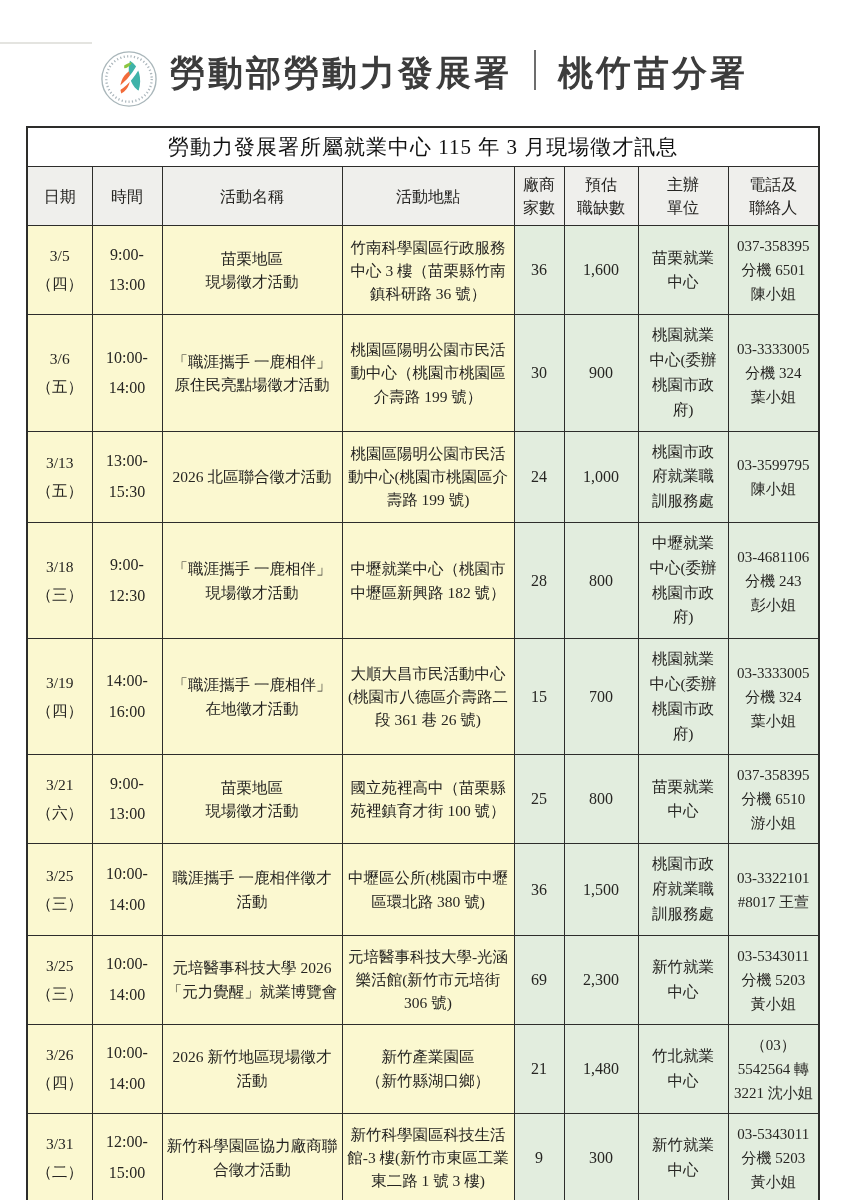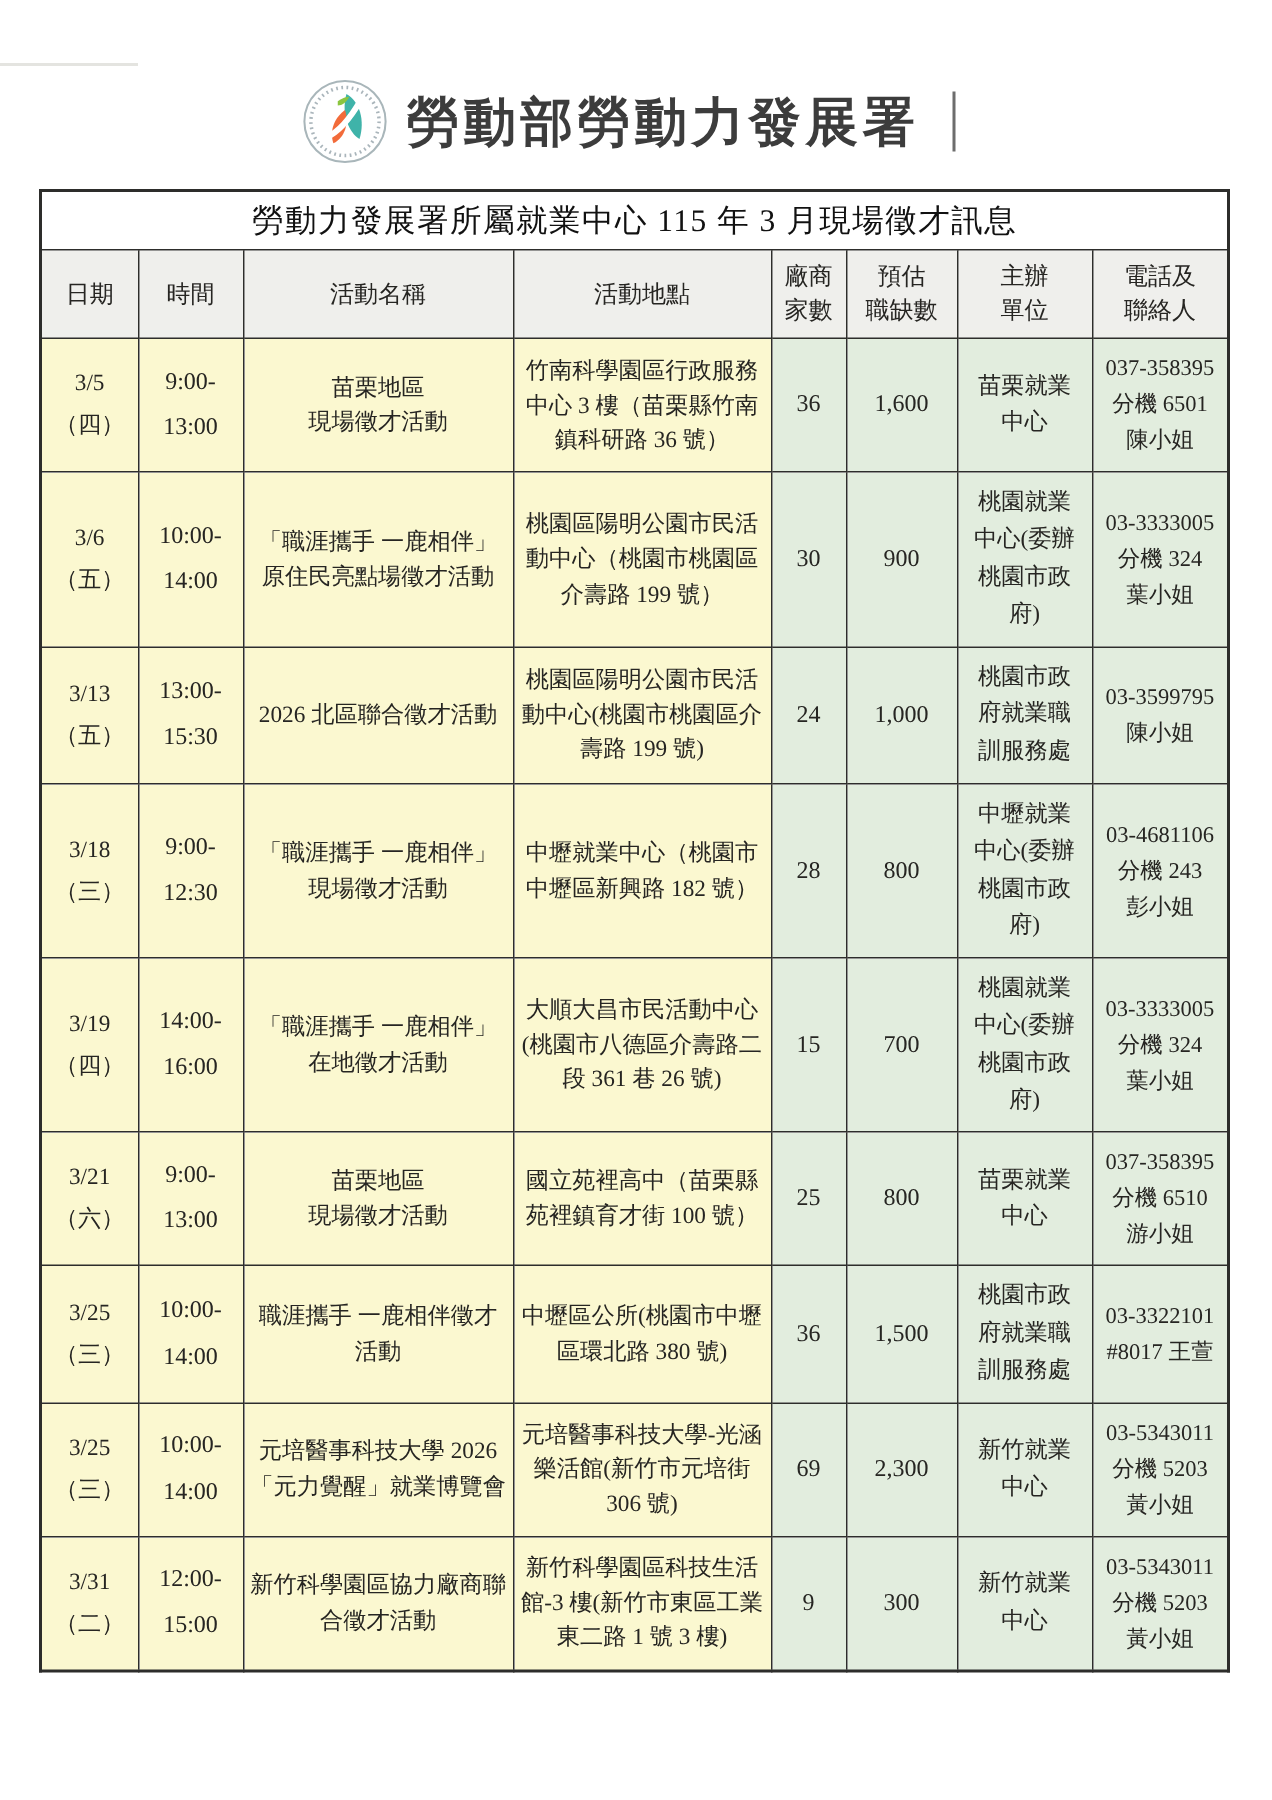--- a/index.html
+++ b/index.html
@@ -6,21 +6,21 @@
   html,body { margin:0; padding:0; }
   body {
     width:848px; height:1200px; background:#ffffff; position:relative;
     font-family:"Liberation Serif","DejaVu Serif",serif; color:#262522;
   }
   .scan-line { position:absolute; left:0; top:42px; width:92px; height:2px; background:#e4e4e0; }
 
   
   .page-header {
     margin-top:50px; height:62px;
-    display:flex; align-items:center; justify-content:center; gap:12px;
+    display:flex; align-items:flex-start; justify-content:center; gap:12px;
     font-family:"Liberation Sans","DejaVu Sans",sans-serif;
   }
   .brand-text { font-size:35px; font-weight:800; color:#3c3c3c; letter-spacing:3px; white-space:nowrap; }
   .brand-divider { width:2px; height:40px; background:#6d6d6d; margin:0 10px; }
   .logo { width:58px; height:58px; flex:0 0 auto; }
 
   
   .table-wrap { margin:14px 0 0 26px; }
   table.jobs {
     width:792px; border-collapse:collapse; table-layout:fixed;
@@ -50,20 +50,21 @@
   <svg class="logo" viewBox="0 0 60 60">
     <circle cx="30" cy="30" r="28" fill="#ffffff" stroke="#a9b6ba" stroke-width="1.4"></circle>
     <circle cx="30" cy="30" r="23.5" fill="none" stroke="#7d8d96" stroke-width="2.4" stroke-dasharray="1.2 2.4" opacity="0.65"></circle>
     <path d="M31 11 C40 16 44 29 40 42 C33 38 27 25 31 11 Z" fill="#3fb3a9"></path>
     <path d="M22 45 C19 36 23 27 30 22 C33 31 30 41 22 45 Z" fill="#f26b3a"></path>
     <path d="M25 16 C28 14 31 13 33 13 C31 17 28 19 25 19 Z" fill="#8bc53f"></path>
     <path d="M17 41 Q29 36 41 15" fill="none" stroke="#ffffff" stroke-width="4" stroke-linecap="round"></path>
   </svg>
   <span class="brand-text">勞動部勞動力發展署</span>
   <span class="brand-divider"></span>
+  <span class="brand-text">桃竹苗分署</span>
 </div>
 
 <div class="table-wrap">
   <table class="jobs">
     <colgroup>
       <col style="width:65px">
         <col style="width:70px">
         <col style="width:180px">
         <col style="width:172px">
       <col style="width:50px">
@@ -216,20 +217,36 @@
     <td class="c-yellow cell-loc">元培醫事科技大學-光涵樂活館(新竹市元培街 306 號)</td>
     <td class="c-green cell-num">69</td>
     <td class="c-green cell-num">2,300</td>
     <td class="c-green cell-org">新竹就業
 中心</td>
     <td class="c-green cell-contact">03-5343011
 分機 5203
 黃小姐</td>
   </tr>
         <tr>
+    <td class="c-yellow cell-date">3/26
+（四）</td>
+    <td class="c-yellow cell-time">10:00-
+14:00</td>
+    <td class="c-yellow cell-name">2026 新竹地區現場徵才活動</td>
+    <td class="c-yellow cell-loc">新竹產業園區
+（新竹縣湖口鄉）</td>
+    <td class="c-green cell-num">21</td>
+    <td class="c-green cell-num">1,480</td>
+    <td class="c-green cell-org">竹北就業
+中心</td>
+    <td class="c-green cell-contact">（03）
+5542564 轉
+3221 沈小姐</td>
+  </tr>
+        <tr>
     <td class="c-yellow cell-date">3/31
 （二）</td>
     <td class="c-yellow cell-time">12:00-
 15:00</td>
     <td class="c-yellow cell-name">新竹科學園區協力廠商聯合徵才活動</td>
     <td class="c-yellow cell-loc">新竹科學園區科技生活館-3 樓(新竹市東區工業東二路 1 號 3 樓)</td>
     <td class="c-green cell-num">9</td>
     <td class="c-green cell-num">300</td>
     <td class="c-green cell-org">新竹就業
 中心</td>

